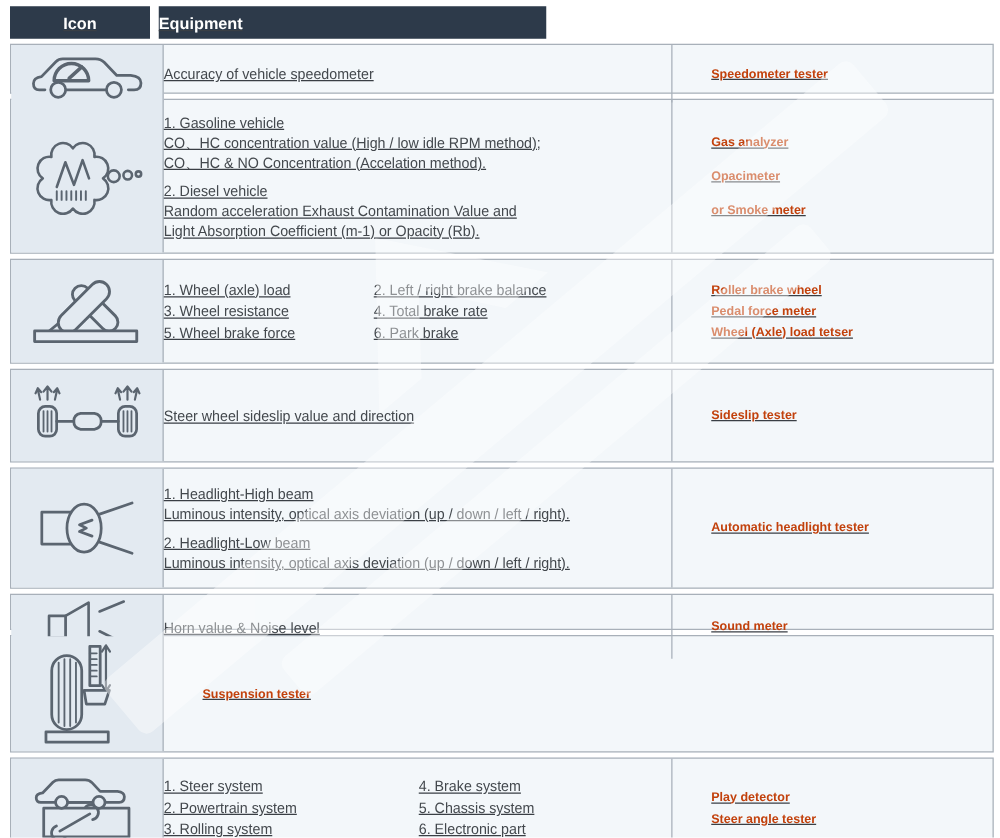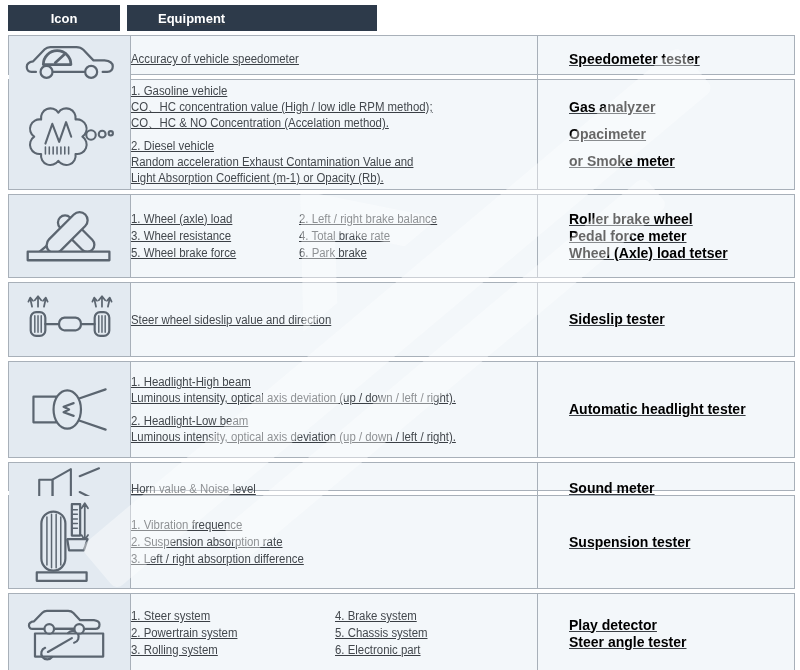--- a/index.html
+++ b/index.html
@@ -12,42 +12,42 @@
   .page{position:absolute;left:8px;top:5px;width:787px;text-decoration:underline;}
 
   
   .hdr{display:flex;height:26px;}
   .hdr-cell{
     background:#2d3a4a;color:#ffffff;font-size:13px;font-weight:bold;
     display:flex;align-items:center;box-sizing:border-box;
   }
   .hc-icon{width:112px;justify-content:center;}
   .hc-test{width:397px;margin-left:13px;padding-left:35px;}
-  .hc-equip{width:250px;margin-left:7px;padding-left:31px;}
+  .hc-equip{width:310px;margin-left:7px;}
 
   
   .row{
     display:grid;grid-template-columns:122px 407px 1fr;
     border:1px solid #a8b0b9;background:#f3f7fa;
     margin-top:4px;box-sizing:border-box;
   }
   .icon-cell{
     background:#e3eaf1;border-right:1px solid #a8b0b9;
     display:flex;align-items:center;justify-content:center;
   }
   .test-cell{
     border-right:1px solid #a8b0b9;
     padding-right:4px;
     display:flex;flex-direction:column;justify-content:center;
     font-size:12px;color:#43484d;
   }
   .equip-cell{
     padding-left:31px;
     display:flex;flex-direction:column;justify-content:center;
-    font-size:14px;font-weight:bold;color:#000000;
+    font-size:10px;font-weight:bold;color:#c2410c;
   }
   .line{line-height:16px;white-space:nowrap;transform:scaleX(0.95);transform-origin:0 50%;}
   .para + .para{margin-top:7px;}
   .cols{display:flex;}
   .cols ul{list-style:none;margin:0;padding:0;}
   .cols li{line-height:17px;white-space:nowrap;transform:scaleX(0.95);transform-origin:0 50%;}
   .eline{line-height:17px;white-space:nowrap;}
   .spread .eline{line-height:27px;}
 
   
@@ -80,21 +80,21 @@
       </svg>
     </div>
     <div class="test-cell">
       <div class="line">Accuracy of vehicle speedometer</div>
     </div>
     <div class="equip-cell">
       <div class="eline">Speedometer tester</div>
     </div>
   </div>
 
-  <div class="row" style="height:111px">
+  <div class="row" style="height:124px">
     <div class="icon-cell">
       <svg class="icn" width="95" height="86" viewBox="0 0 110 100">
         <path d="M70 52 A11 11 0 0 1 62 72 A11 11 0 0 1 42 80 A11 11 0 0 1 22 72 A11 11 0 0 1 14 52 A11 11 0 0 1 22 32 A11 11 0 0 1 42 24 A11 11 0 0 1 62 32 A11 11 0 0 1 70 52 Z"></path>
         <path d="M27 60 L35 37 L43 58 L51 35 L57 52"></path>
         <path style="stroke-width:1.8" d="M27 64 V72 M31.5 64 V72 M36 64 V72 M40.5 64 V72 M45 64 V72 M49.5 64 V72 M54 64 V72"></path>
         <circle cx="80" cy="50" r="5.5"></circle>
         <circle cx="93" cy="49" r="4"></circle>
         <circle cx="103" cy="48" r="2.5"></circle>
       </svg>
     </div>
@@ -213,25 +213,20 @@
       <svg class="icn" width="72" height="86" viewBox="0 0 78 92">
         <rect class="fillbg" x="41" y="5" width="9" height="34"></rect>
         <path style="stroke-width:1.6" d="M41 11 H47 M41 16 H47 M41 21 H47 M41 26 H47 M41 31 H47"></path>
         <path style="stroke-width:1.9" d="M55 5 V43 M51.5 9.5 L55 4 L58.5 9.5 M51.5 38.5 L55 44 L58.5 38.5"></path>
         <path class="fillbg" d="M36 43 H58 L54 55 H38 Z"></path>
         <rect class="fillbg" x="8" y="13" width="26" height="64" rx="13"></rect>
         <path style="stroke-width:1.6" d="M14 19 V71 M19 16 V74 M24 16 V74 M29 19 V71"></path>
         <rect class="fillbg" x="3" y="79" width="54" height="9"></rect>
       </svg>
     </div>
-    <div class="test-cell">
-      <div class="line" style="line-height:17px">1. Vibration frequence</div>
-      <div class="line" style="line-height:17px">2. Suspension absorption rate</div>
-      <div class="line" style="line-height:17px">3. Left / right absorption difference</div>
-    </div>
     <div class="equip-cell">
       <div class="eline">Suspension tester</div>
     </div>
   </div>
 
   <div class="row" style="height:81px">
     <div class="icon-cell">
       <svg class="icn" width="96" height="59" viewBox="0 0 104 64">
         <rect x="14" y="32" width="74" height="25"></rect>
         <path d="M28 52 L54 37"></path>

